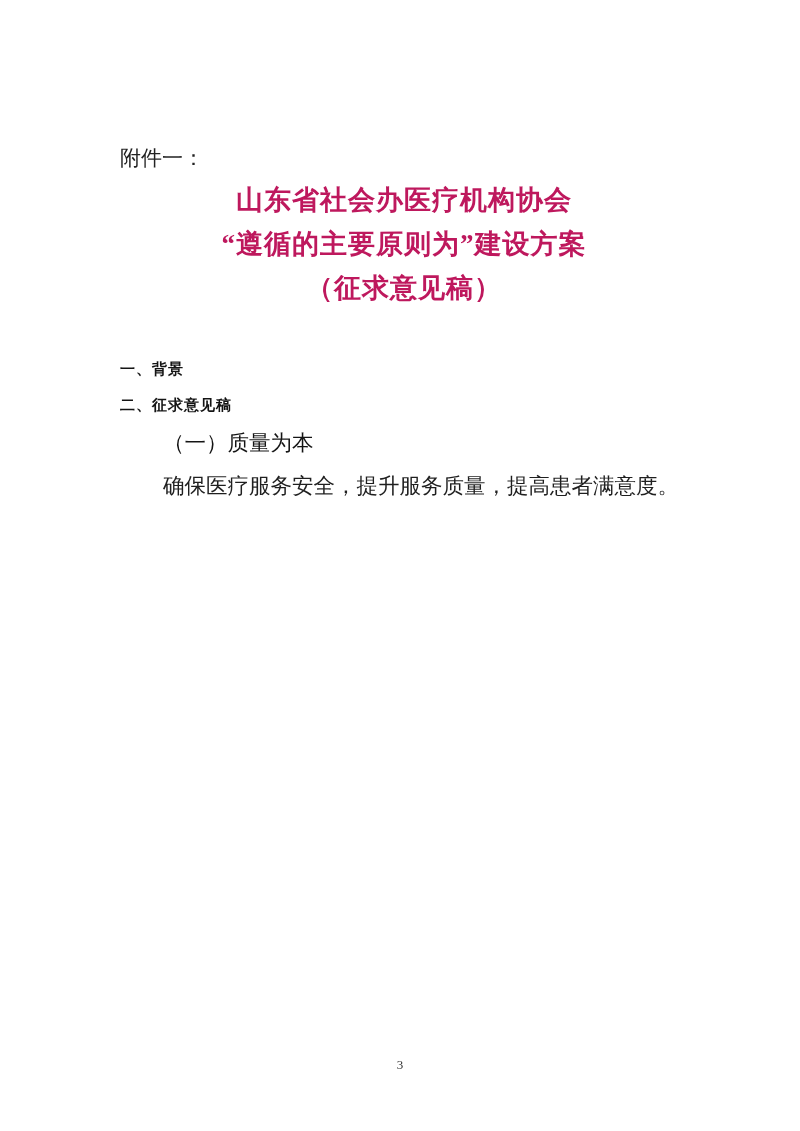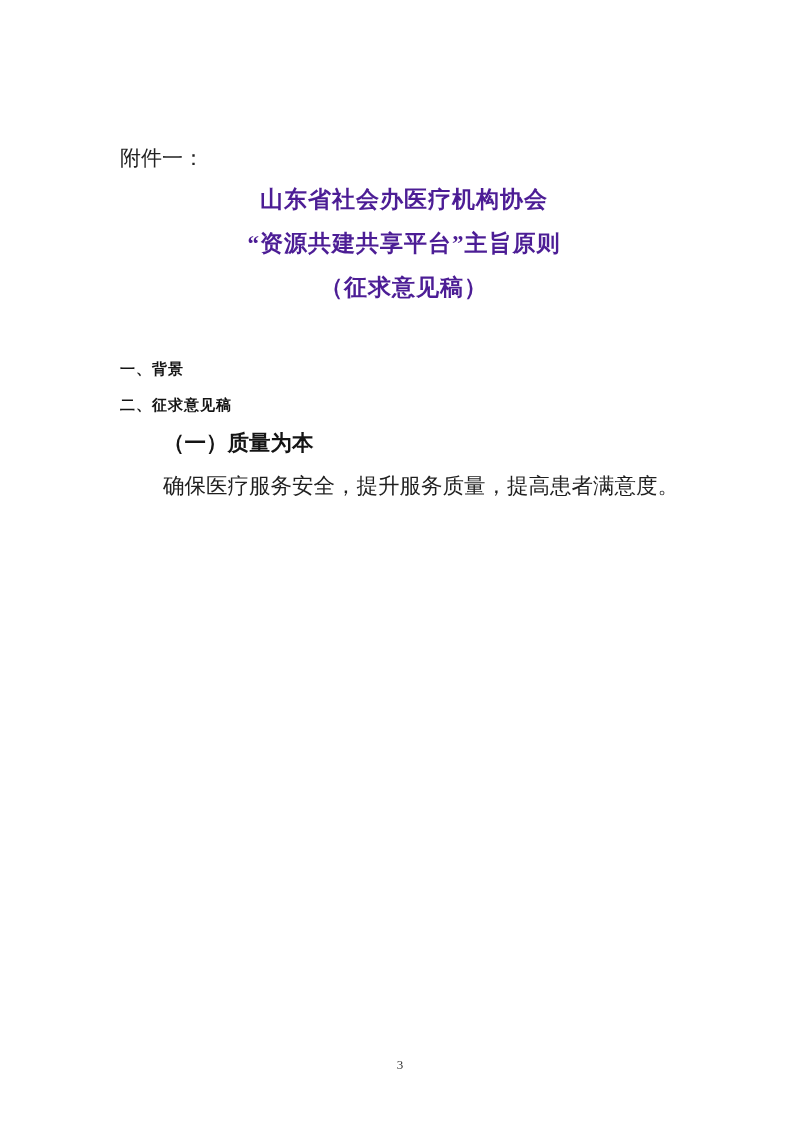--- a/index.html
+++ b/index.html
@@ -27,24 +27,24 @@
     margin-top: 146px;
     font-size: 21px;
     line-height: 24px;
     color: #222222;
   }
   .doc-title {
     margin: 8px 0 0 0;
     text-align: center;
     font-family: "Liberation Serif", serif;
     font-weight: 700;
-    font-size: 23px;
+    font-size: 27px;
     line-height: 44px;
     letter-spacing: 1px;
-    color: #4c1d95;
+    color: #be185d;
   }
   .title-line { display: block; }
   .section-heading {
     margin: 42px 0 0 0;
     font-family: "Liberation Sans", sans-serif;
     font-weight: 700;
     font-size: 15px;
     line-height: 34px;
     letter-spacing: 1px;
     color: #141414;
@@ -56,21 +56,21 @@
     font-size: 21.5px;
     line-height: 43px;
     text-align: justify;
     text-justify: inter-ideograph;
     text-indent: 2em;
     color: #1f1f1f;
   }
   .sub-heading {
     margin: 0;
     font-family: "Liberation Serif", serif;
-    font-weight: 700;
+    font-weight: 400;
     font-size: 21.5px;
     line-height: 43px;
     text-indent: 2em;
     color: #141414;
   }
   .page-number {
     position: absolute;
     left: 0;
     right: 0;
     bottom: 58px;
@@ -84,21 +84,21 @@
 </head>
 <body>
 
 <div class="doc">
   <div class="content">
 
     <div class="attachment-label">附件一：</div>
 
     <h1 class="doc-title">
       <span class="title-line">山东省社会办医疗机构协会</span>
-      <span class="title-line">“资源共建共享平台”主旨原则</span>
+      <span class="title-line">“遵循的主要原则为”建设方案</span>
       <span class="title-line">（征求意见稿）</span>
     </h1>
 
     <h2 class="section-heading">一、背景</h2>
 
 
     <h2 class="section-heading second">二、征求意见稿</h2>
 
 
     <h3 class="sub-heading">（一）质量为本</h3>

